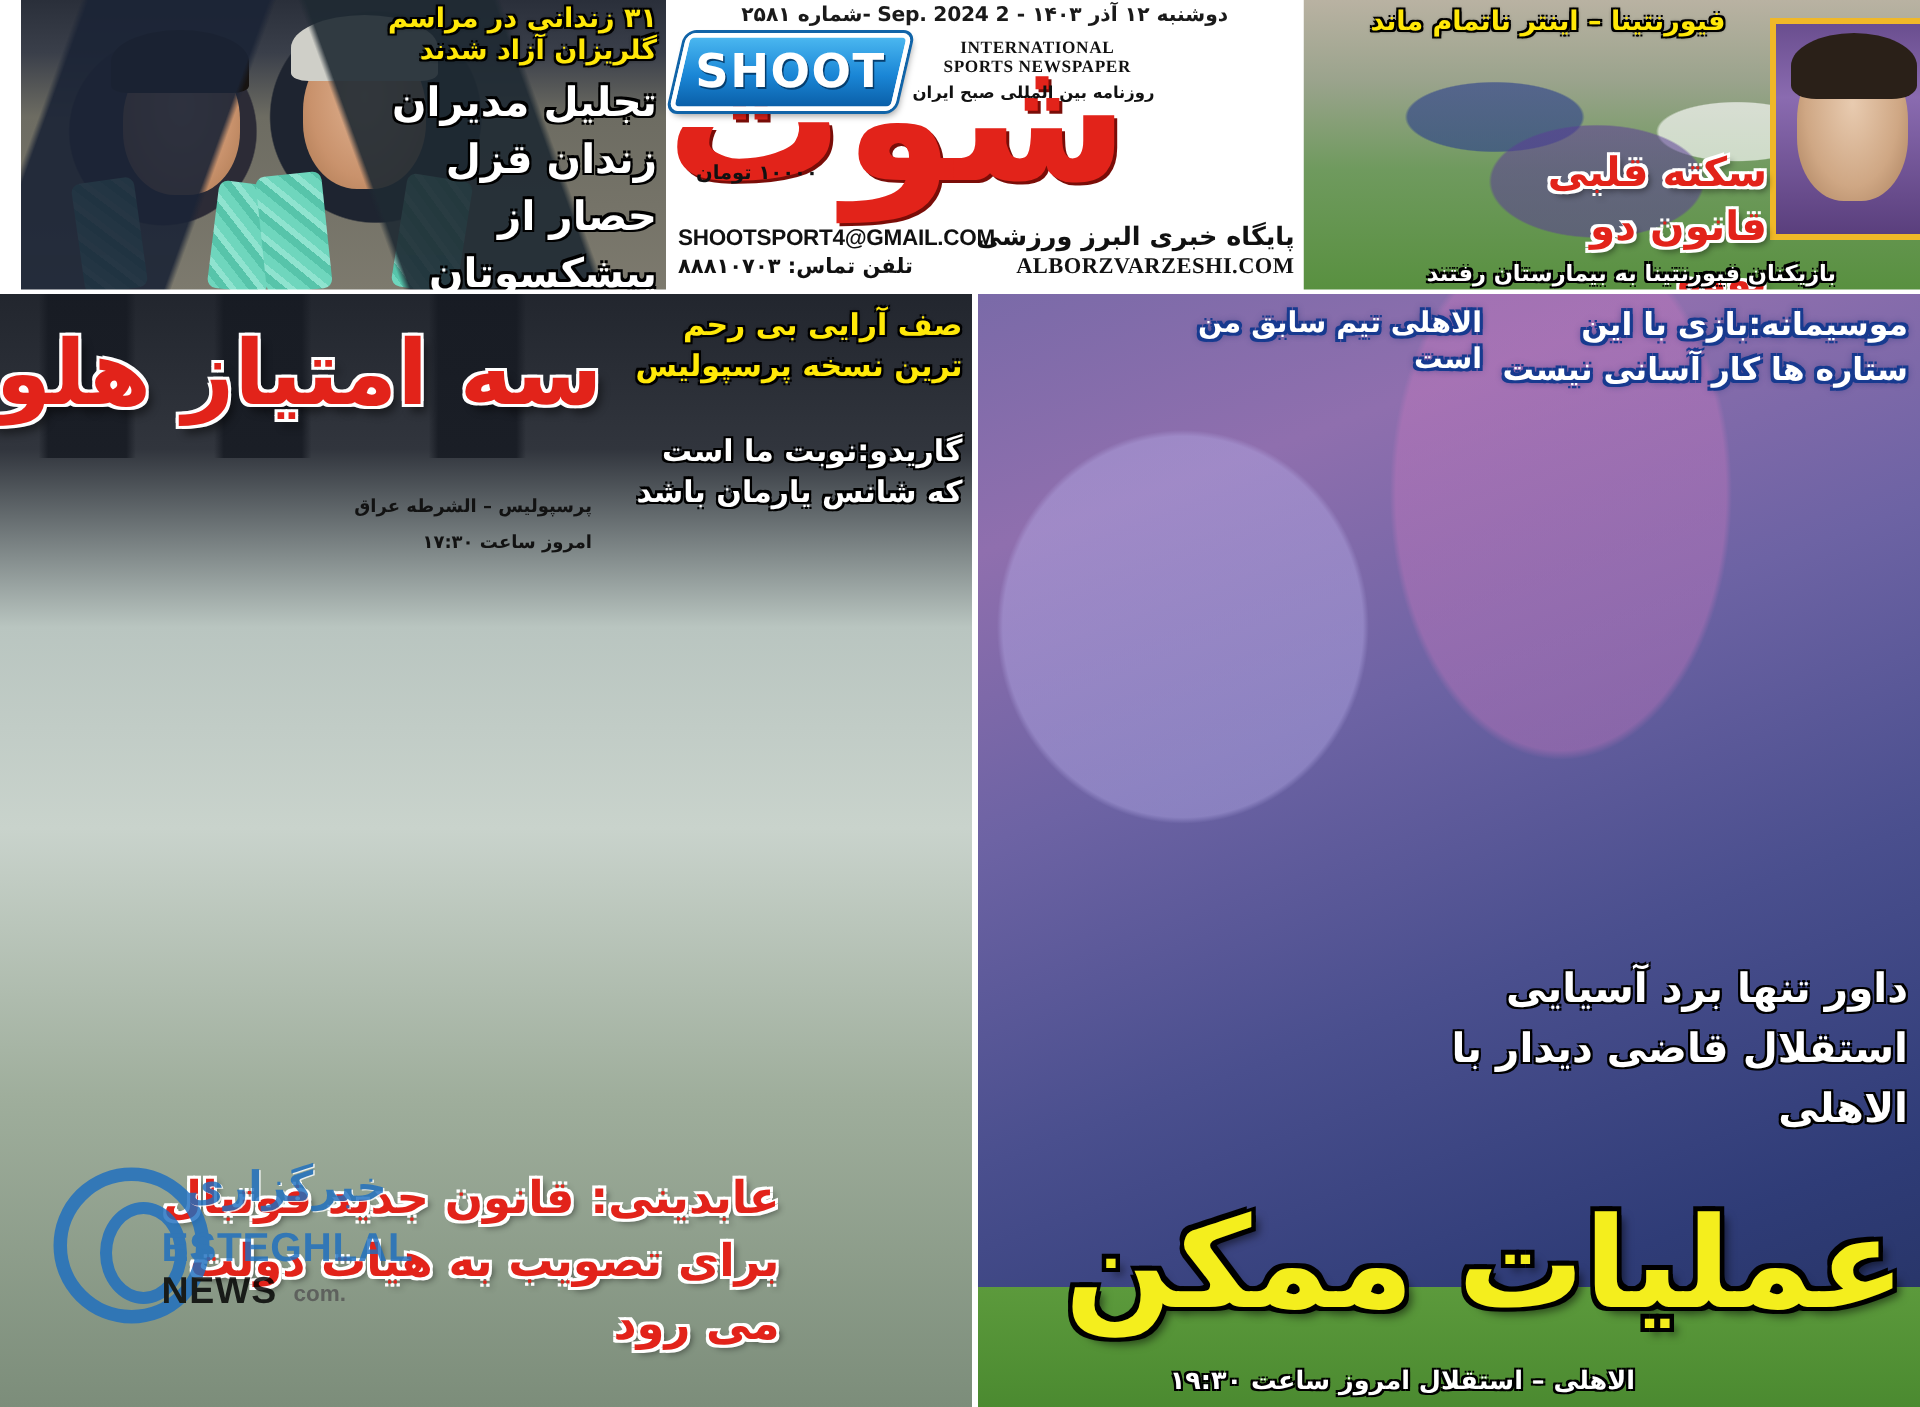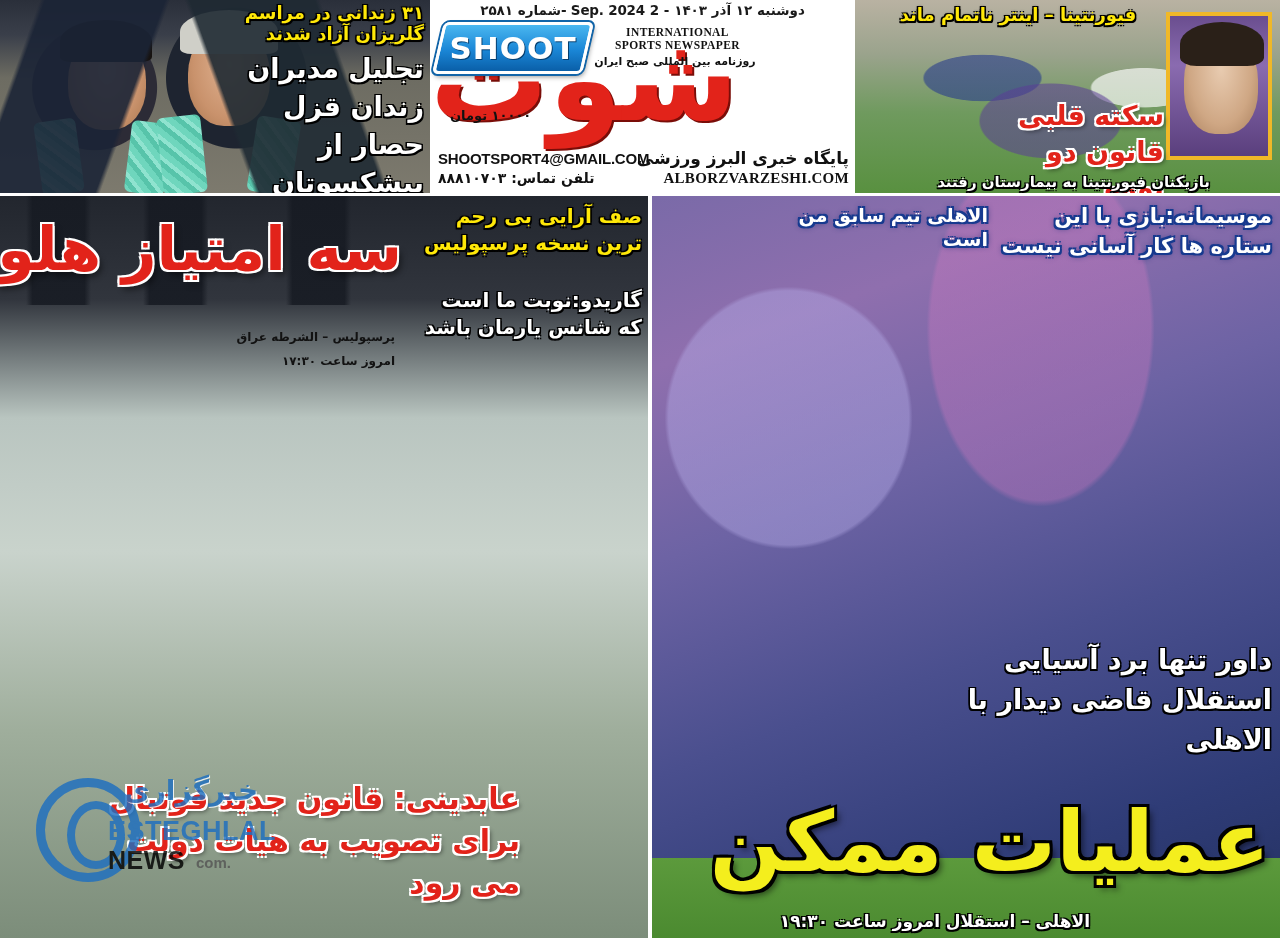--- a/index.html
+++ b/index.html
@@ -15,21 +15,21 @@
     width: 1280px; height: 938px;
     background: #fff;
     overflow: hidden;
   }
 
   
   .panel { position: absolute; overflow: hidden; }
   .ph { position: absolute; inset: 0; }
 
   
-  #top-strip { position: absolute; left: 0; top: 0; width: 1128px; height: 195px; background: #fff; }
+  #top-strip { position: absolute; left: 14px; top: 0; width: 1128px; height: 195px; background: #fff; }
 
   
   #tl-panel { left: 0; top: 0; width: 430px; height: 195px; }
   #tl-photo {
     background:
       radial-gradient(circle at 22% 45%, #2c2b36 0 62px, transparent 63px),
       radial-gradient(circle at 55% 40%, #1e2430 0 70px, transparent 71px),
       linear-gradient(180deg,#2a2f3a 0%,#3a3f4a 18%,#6d6c62 40%,#7d7a6e 100%),
       #55545c;
   }

